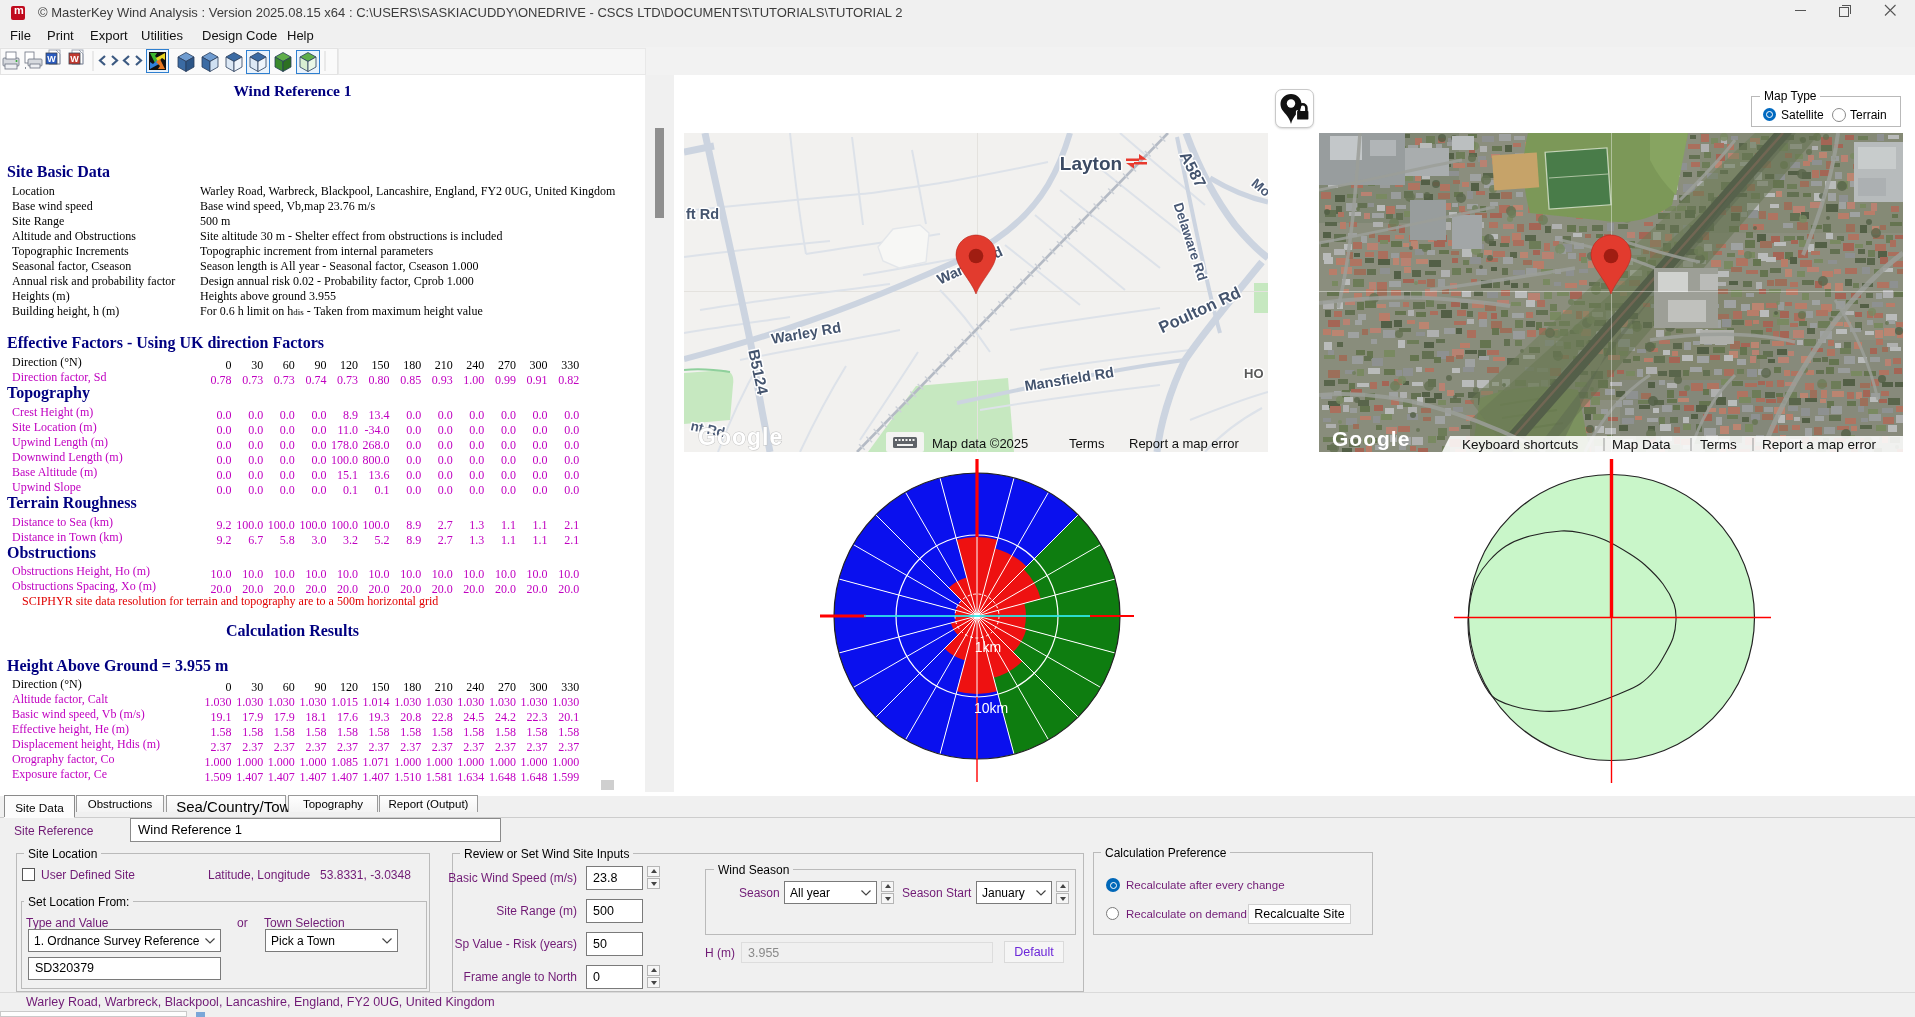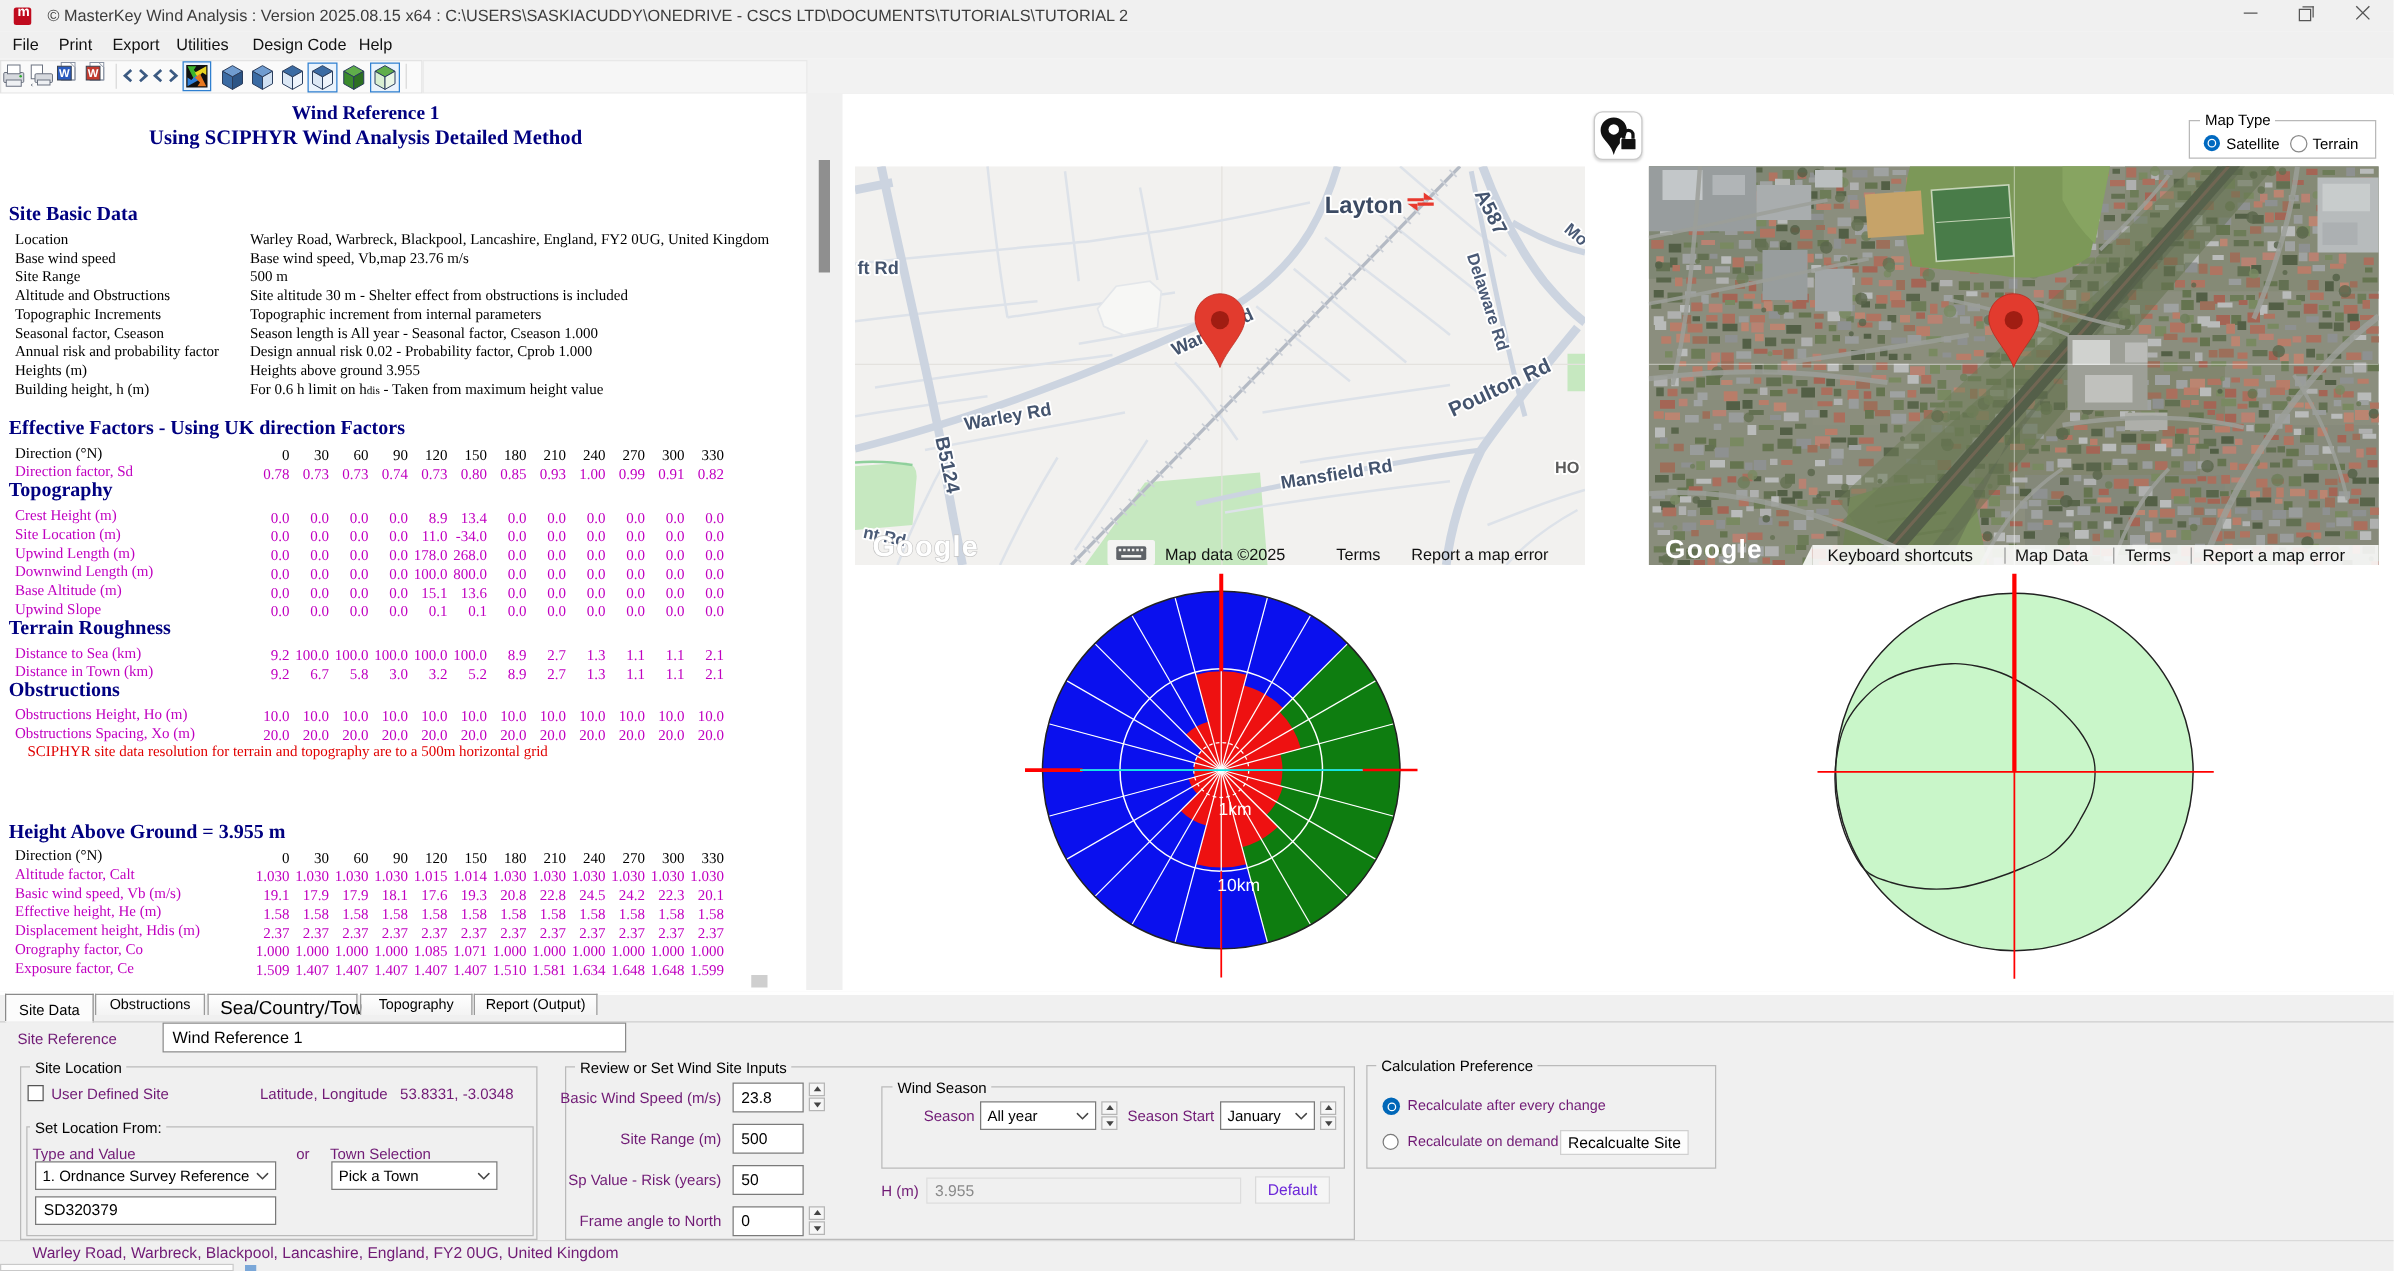--- a/index.html
+++ b/index.html
@@ -91,21 +91,20 @@
     <path d="M291 10 l-8 4.5 l0 10 l8 -4.5 z" fill="#2d7022" stroke="#2a3d5c" stroke-width="0.8"></path>
     <rect x="296.5" y="3.5" width="23" height="23" fill="#eaf3fc" stroke="#2e7fd0"></rect>
     <path d="M300 10 l8 -4.5 l8 4.5 l-8 4.5 z" fill="#5fae4a" stroke="#2a3d5c" stroke-width="0.8"></path>
     <path d="M300 10 l8 4.5 l0 10 l-8 -4.5 z" fill="#d8efd2" stroke="#2a3d5c" stroke-width="0.8"></path>
     <path d="M316 10 l-8 4.5 l0 10 l8 -4.5 z" fill="#eaf6e6" stroke="#2a3d5c" stroke-width="0.8"></path>
     <line x1="325" y1="4" x2="325" y2="24" stroke="#d8d8d8"></line>
   </svg>
 <div class="a" style="left:0;top:75px;width:1915px;height:718px;background:#fff"></div>
 <div id="rep">
     <div class="ctr" style="top:7px;font-size:15.5px">Wind Reference 1</div>
-    <div class="ctr" style="top:25px;font-size:16.5px">Using SCIPHYR Wind Analysis Detailed Method</div>
     <div class="h1" style="left:7px;top:88px">Site Basic Data</div>
     <div class="rl" style="left:12px;top:109px">Location</div>
     <div class="rl" style="left:200px;top:109px">Warley Road, Warbreck, Blackpool, Lancashire, England, FY2 0UG, United Kingdom</div>
     <div class="rl" style="left:12px;top:124px">Base wind speed</div>
     <div class="rl" style="left:200px;top:124px">Base wind speed, Vb,map 23.76 m/s</div>
     <div class="rl" style="left:12px;top:139px">Site Range</div>
     <div class="rl" style="left:200px;top:139px">500 m</div>
     <div class="rl" style="left:12px;top:154px">Altitude and Obstructions</div>
     <div class="rl" style="left:200px;top:154px">Site altitude 30 m - Shelter effect from obstructions is included</div>
     <div class="rl" style="left:12px;top:169px">Topographic Increments</div>
@@ -140,20 +139,21 @@
     <div class="rl mag" style="left:12px;top:440px">Distance to Sea (km)</div>
     <div class="vals mag" style="top:440px"><span>9.2</span><span>100.0</span><span>100.0</span><span>100.0</span><span>100.0</span><span>100.0</span><span>8.9</span><span>2.7</span><span>1.3</span><span>1.1</span><span>1.1</span><span>2.1</span></div>
     <div class="rl mag" style="left:12px;top:455px">Distance in Town (km)</div>
     <div class="vals mag" style="top:455px"><span>9.2</span><span>6.7</span><span>5.8</span><span>3.0</span><span>3.2</span><span>5.2</span><span>8.9</span><span>2.7</span><span>1.3</span><span>1.1</span><span>1.1</span><span>2.1</span></div>
     <div class="h1" style="left:7px;top:469px">Obstructions</div>
     <div class="rl mag" style="left:12px;top:489px">Obstructions Height, Ho (m)</div>
     <div class="vals mag" style="top:489px"><span>10.0</span><span>10.0</span><span>10.0</span><span>10.0</span><span>10.0</span><span>10.0</span><span>10.0</span><span>10.0</span><span>10.0</span><span>10.0</span><span>10.0</span><span>10.0</span></div>
     <div class="rl mag" style="left:12px;top:504px">Obstructions Spacing, Xo (m)</div>
     <div class="vals mag" style="top:504px"><span>20.0</span><span>20.0</span><span>20.0</span><span>20.0</span><span>20.0</span><span>20.0</span><span>20.0</span><span>20.0</span><span>20.0</span><span>20.0</span><span>20.0</span><span>20.0</span></div>
     <div class="rl" style="left:22px;top:519px;color:#e00000">SCIPHYR site data resolution for terrain and topography are to a 500m horizontal grid</div>
+    <div class="ctr" style="top:547px;font-size:16px">Calculation Results</div>
     <div class="h1" style="left:7px;top:582px">Height Above Ground = 3.955 m</div>
     <div class="rl blk" style="left:12px;top:602px">Direction (°N)</div>
     <div class="vals blk" style="top:602px"><span>0</span><span>30</span><span>60</span><span>90</span><span>120</span><span>150</span><span>180</span><span>210</span><span>240</span><span>270</span><span>300</span><span>330</span></div>
     <div class="rl mag" style="left:12px;top:617px">Altitude factor, Calt</div>
     <div class="vals mag" style="top:617px"><span>1.030</span><span>1.030</span><span>1.030</span><span>1.030</span><span>1.015</span><span>1.014</span><span>1.030</span><span>1.030</span><span>1.030</span><span>1.030</span><span>1.030</span><span>1.030</span></div>
     <div class="rl mag" style="left:12px;top:632px">Basic wind speed, Vb (m/s)</div>
     <div class="vals mag" style="top:632px"><span>19.1</span><span>17.9</span><span>17.9</span><span>18.1</span><span>17.6</span><span>19.3</span><span>20.8</span><span>22.8</span><span>24.5</span><span>24.2</span><span>22.3</span><span>20.1</span></div>
     <div class="rl mag" style="left:12px;top:647px">Effective height, He (m)</div>
     <div class="vals mag" style="top:647px"><span>1.58</span><span>1.58</span><span>1.58</span><span>1.58</span><span>1.58</span><span>1.58</span><span>1.58</span><span>1.58</span><span>1.58</span><span>1.58</span><span>1.58</span><span>1.58</span></div>
     <div class="rl mag" style="left:12px;top:662px">Displacement height, Hdis (m)</div>

